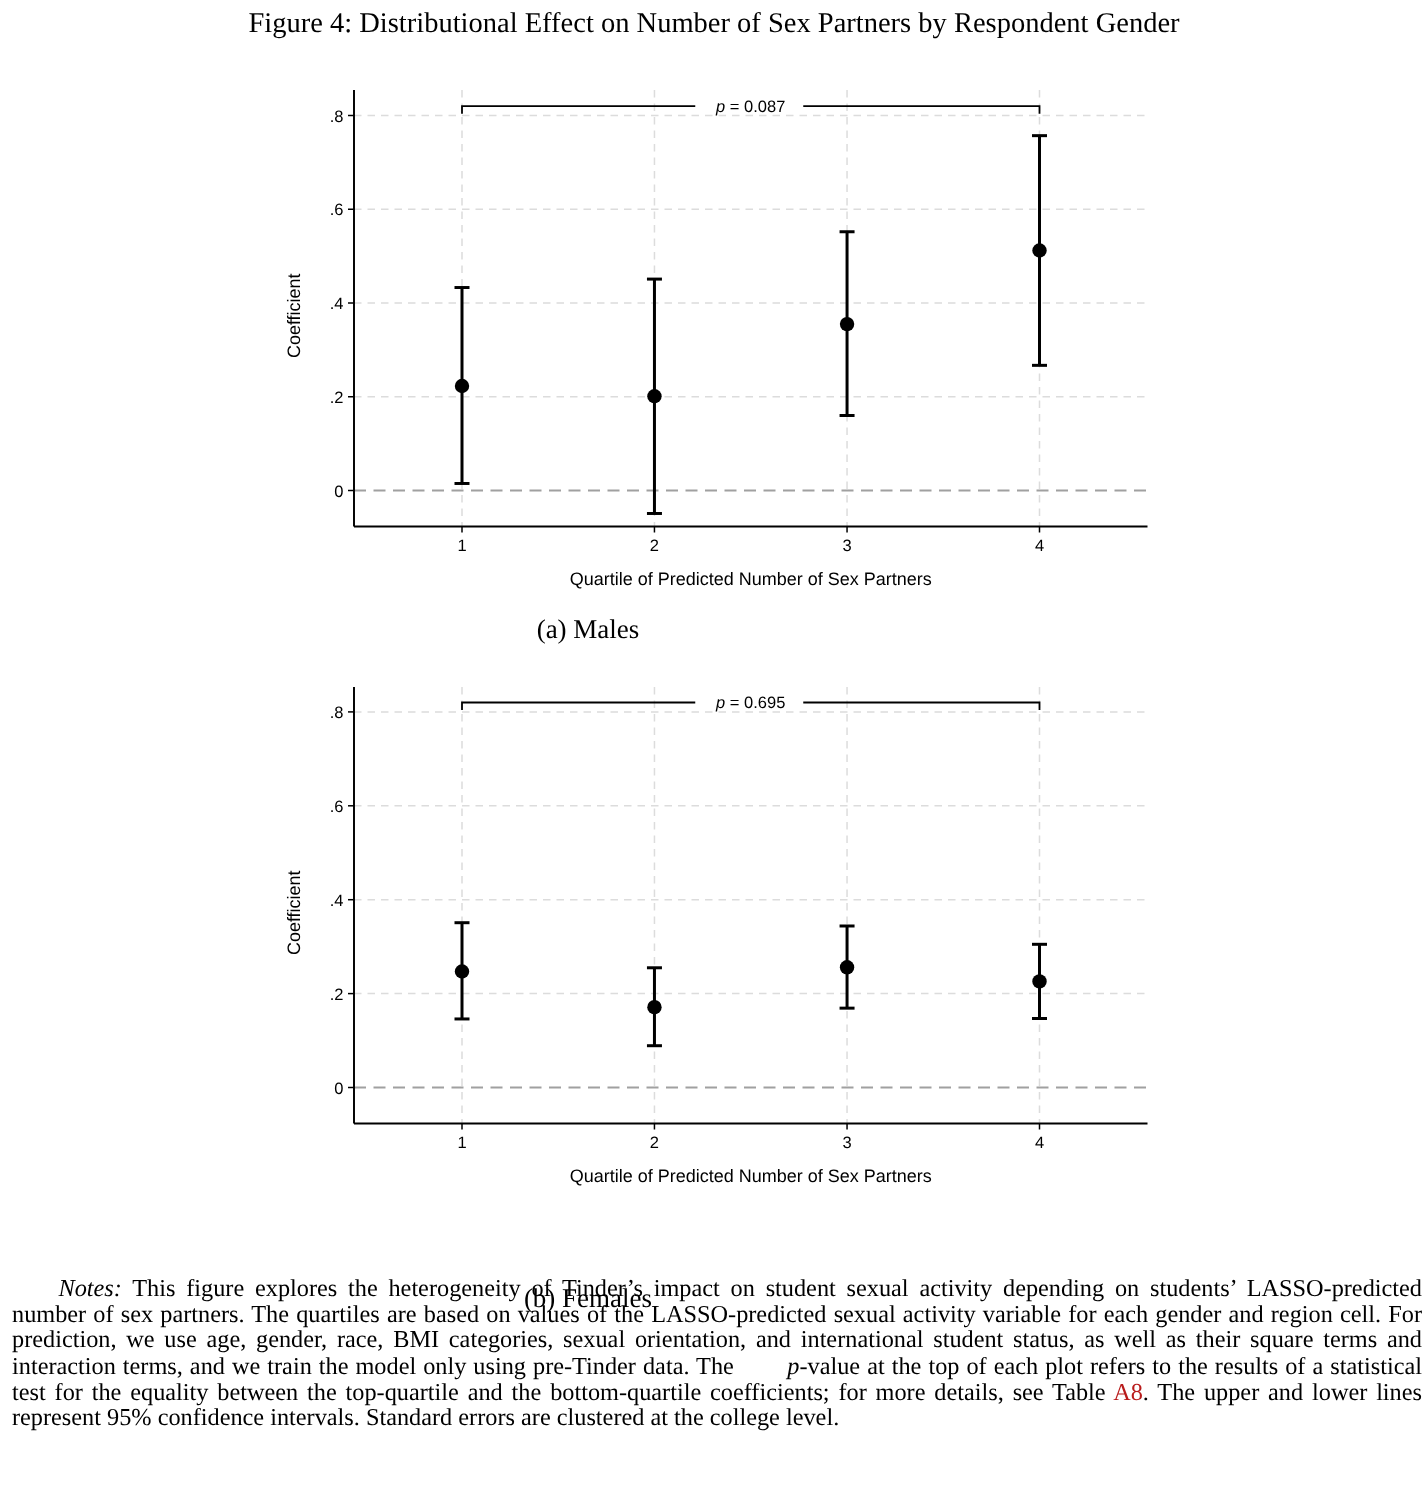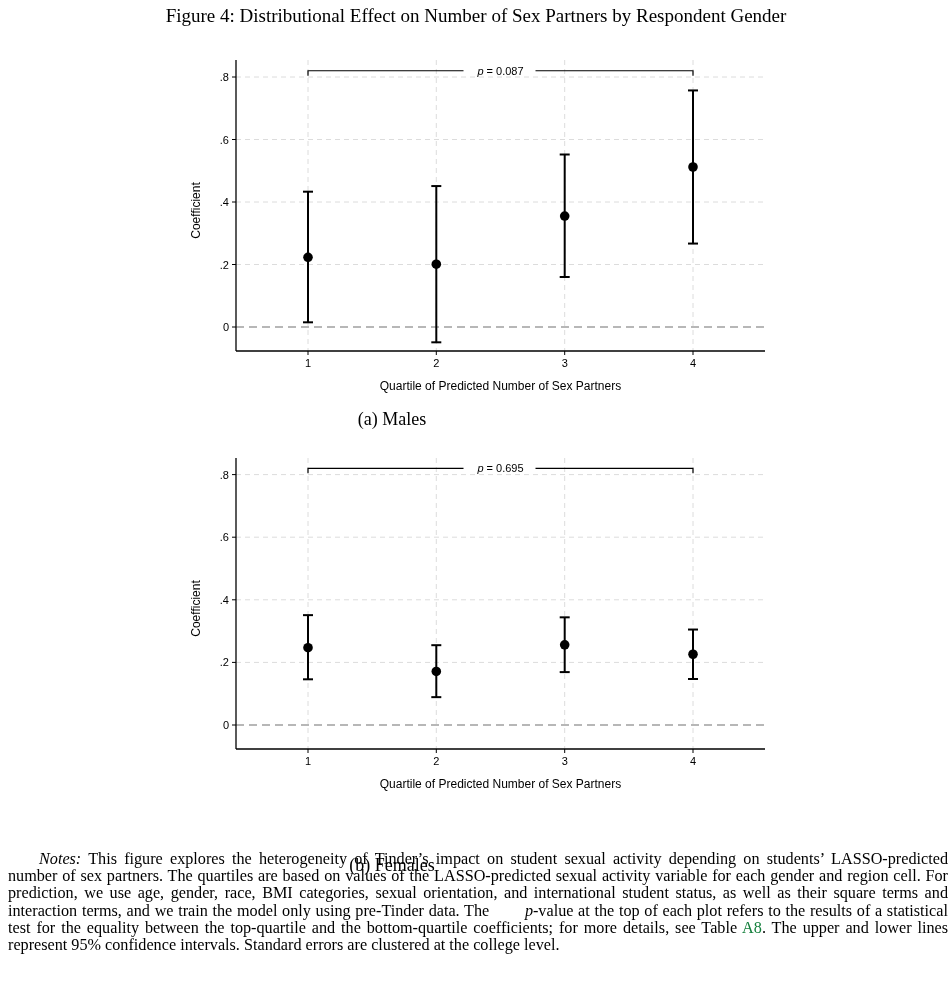--- a/index.html
+++ b/index.html
@@ -6,21 +6,21 @@
   body { width:952px; height:1007px; position:relative; overflow:hidden; color:#000; }
   .fig-title { position:absolute; left:0; top:5px; width:952px; text-align:center;
     font-family:"Liberation Serif", serif; font-size:19px; }
   .panel { position:absolute; left:0; width:952px; }
   .panel svg { position:absolute; left:0; top:0; }
   .sub { position:absolute; left:0; width:784px; text-align:center;
     font-family:"Liberation Serif", serif; font-size:18px; }
   .notes { position:absolute; left:8px; top:851px; width:940px;
     font-family:"Liberation Serif", serif; font-size:16.2px; line-height:17.2px; text-align:justify; }
   .notes i { font-style:italic;margin-left:31px; }
-  .link { color:#15803d; }
+  .link { color:#b91c1c; }
   text { font-family:"Liberation Sans", sans-serif; }
 </style>
 </head>
 <body>
 
 <div class="fig-title">Figure 4: Distributional Effect on Number of Sex Partners by Respondent Gender</div>
 
 <div class="panel" style="top:0;height:440px;">
   <svg width="952" height="440">
       <line x1="308" x2="308" y1="60" y2="351" stroke="#dcdcdc" stroke-width="1" stroke-dasharray="5,4"></line>

